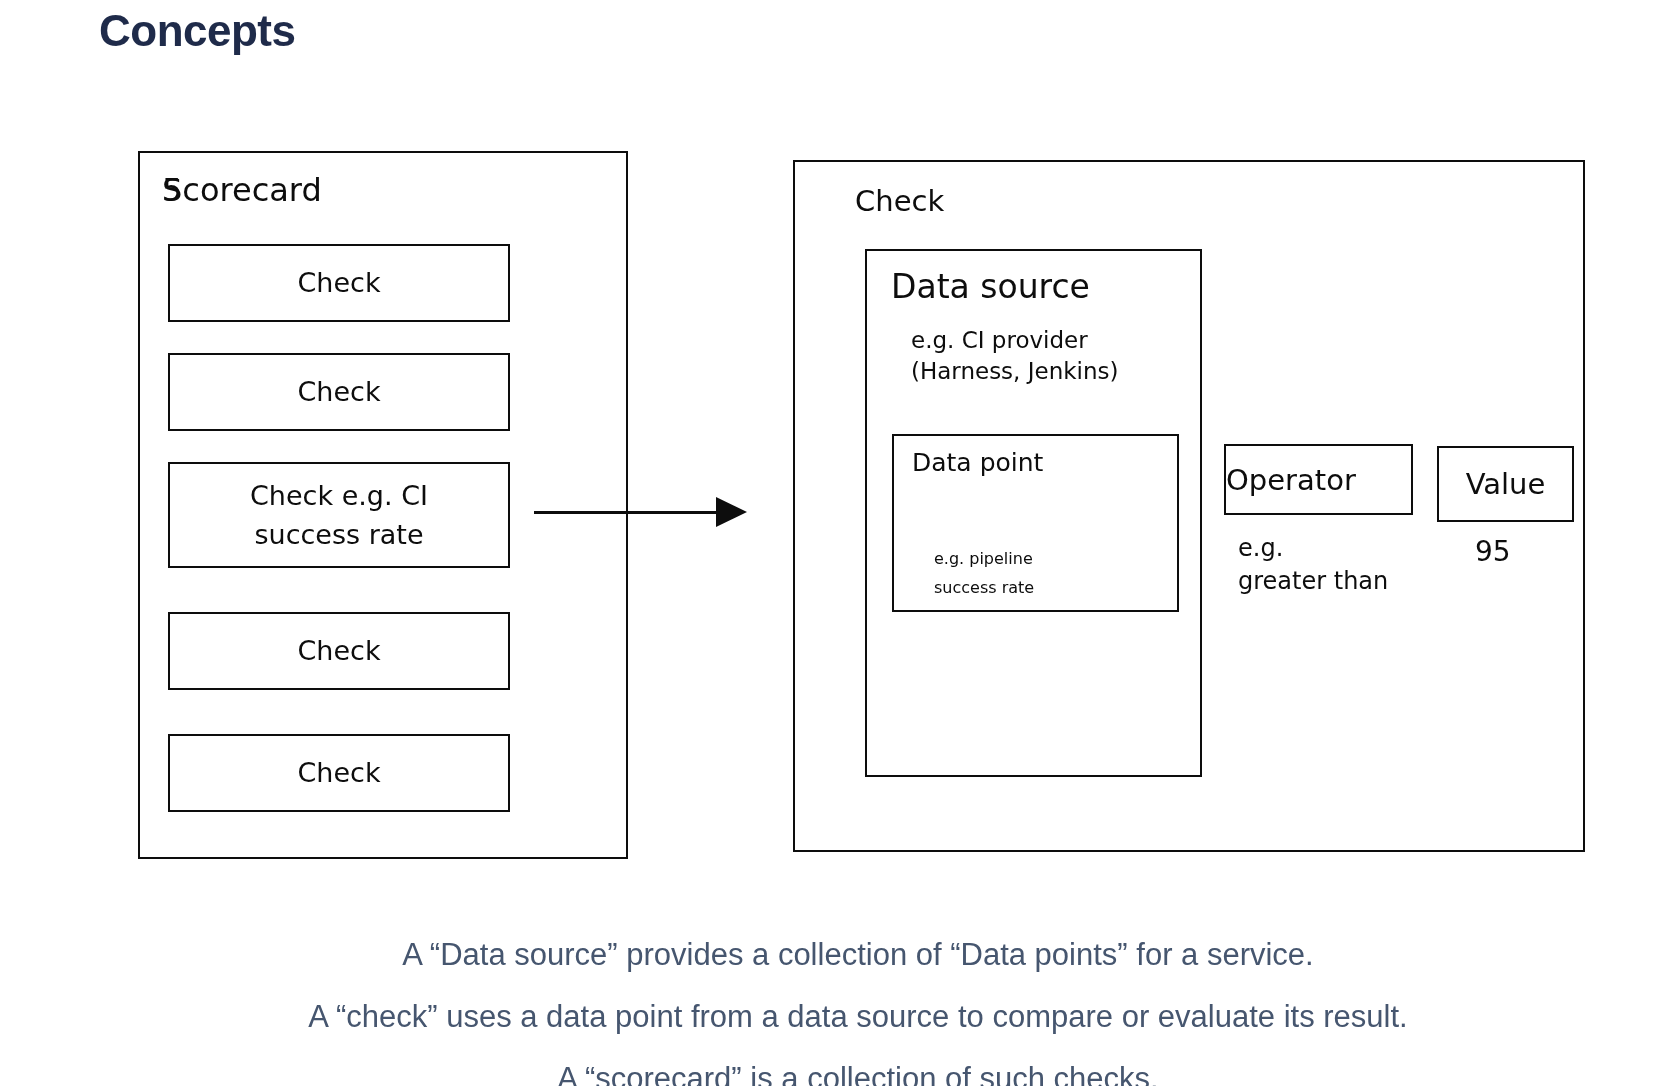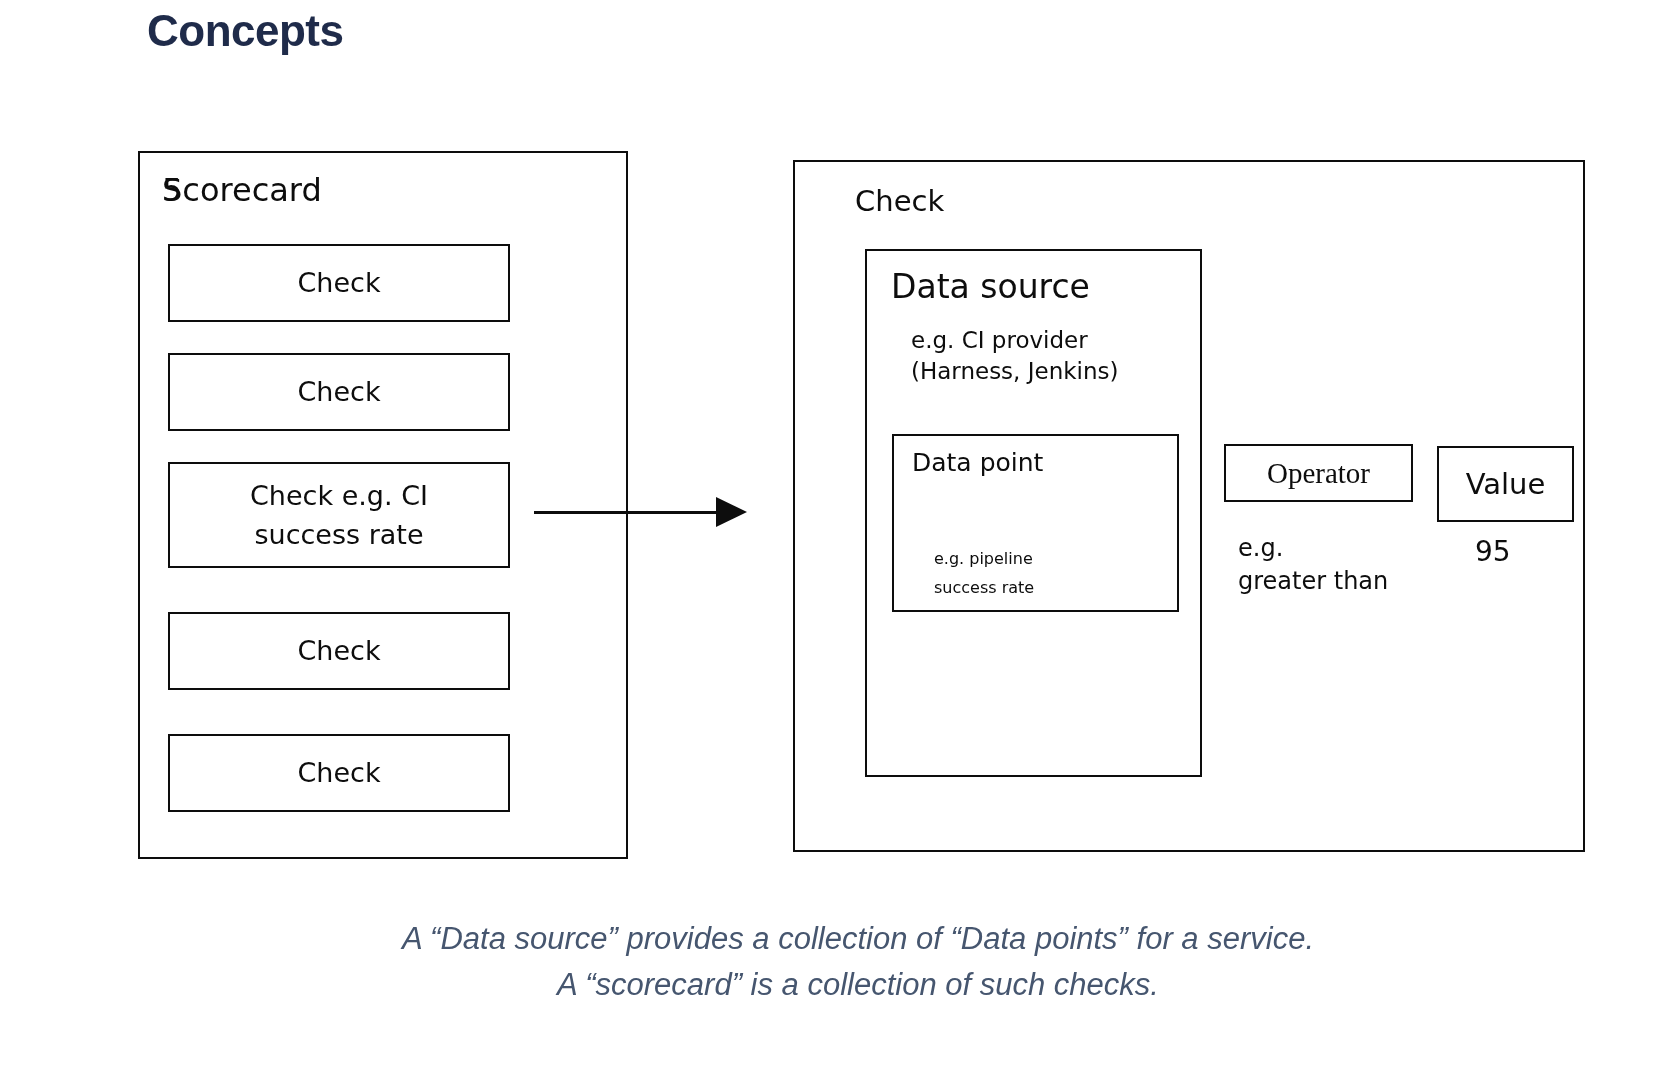--- a/index.html
+++ b/index.html
@@ -14,21 +14,20 @@
   .abs { position: absolute; }
 
   
   .page-title {
     left: 99px; top: 6px;
     font-size: 44px;
     font-weight: 700;
     letter-spacing: -0.5px;
     color: #1f2b4a;
     font-family: "Liberation Sans", sans-serif;
-    margin-left: 48px;
   }
 
   
   .hand {
     font-family: "DejaVu Sans", sans-serif;
     color: #0d0d0d;
   }
 
   
   .scorecard-box {
@@ -110,25 +109,24 @@
     left: 18px; top: 12px;
     font-size: 25px;
   }
   .datapoint-example {
     left: 40px; top: 108px;
     font-size: 16px;
     line-height: 29px;
   }
   .operator-box {
     left: 429px; top: 282px;
-    width: 189px; height: 58px;
-    border: 2px solid #0d0d0d;
-    display: flex; align-items: center; justify-content: center;
+    width: 189px; height: 71px;
+    border: 2px solid #0d0d0d;
+    display: flex; align-items: center; justify-content: flex-start;
     font-size: 29px;
-    font-family: Liberation Serif, serif;
   }
   .value-box {
     left: 642px; top: 284px;
     width: 137px; height: 76px;
     border: 2px solid #0d0d0d;
     display: flex; align-items: center; justify-content: center;
     font-size: 29px;
   }
   .operator-example {
     left: 443px; top: 370px;
@@ -144,21 +142,21 @@
   .caption {
     left: 0; top: 916px;
     width: 1660px;
     padding-left: 56px;
     text-align: center;
     font-size: 31px;
     line-height: 46px;
     color: #46566f;
     font-family: "Liberation Sans", sans-serif;
   }
-  .caption div { margin: 0; font-style: italic; }
+  .caption div { margin: 16px; }
 </style>
 </head>
 <body>
 
 <h1 class="abs page-title">Concepts</h1>
 
 <div class="abs scorecard-box">
   <div class="abs scorecard-label hand">5</div>
   <div class="abs scorecard-label hand">Scorecard</div>
 
@@ -213,14 +211,15 @@
 
   <div class="abs operator-example hand">
     <div>e.g.</div>
     <div>greater than</div>
   </div>
   <div class="abs value-example hand">95</div>
 </div>
 
 <div class="abs caption">
   <div>A “Data source” provides a collection of “Data points” for a service.</div>
+  <div>A “check” uses a data point from a data source to compare or evaluate its result.</div>
   <div>A “scorecard” is a collection of such checks.</div>
 </div>
 
 </body></html>

